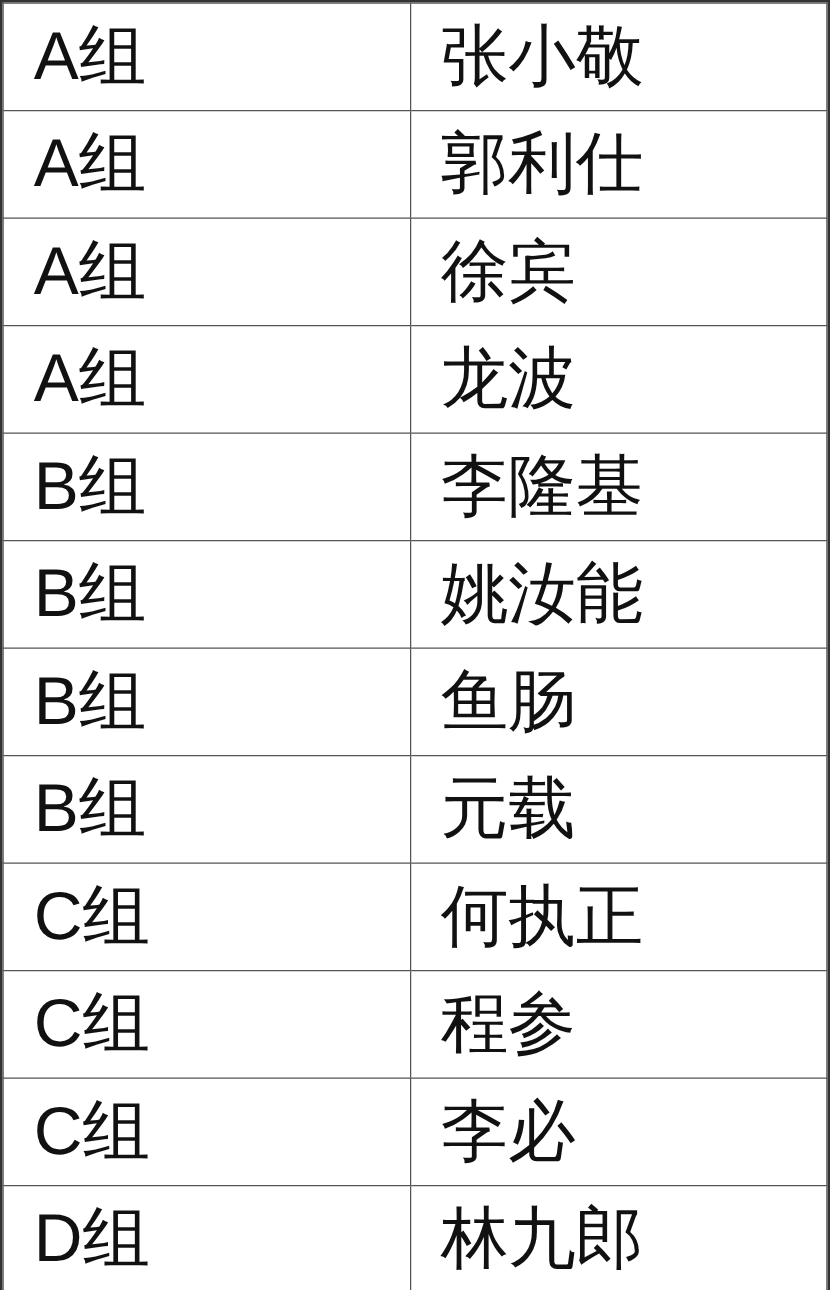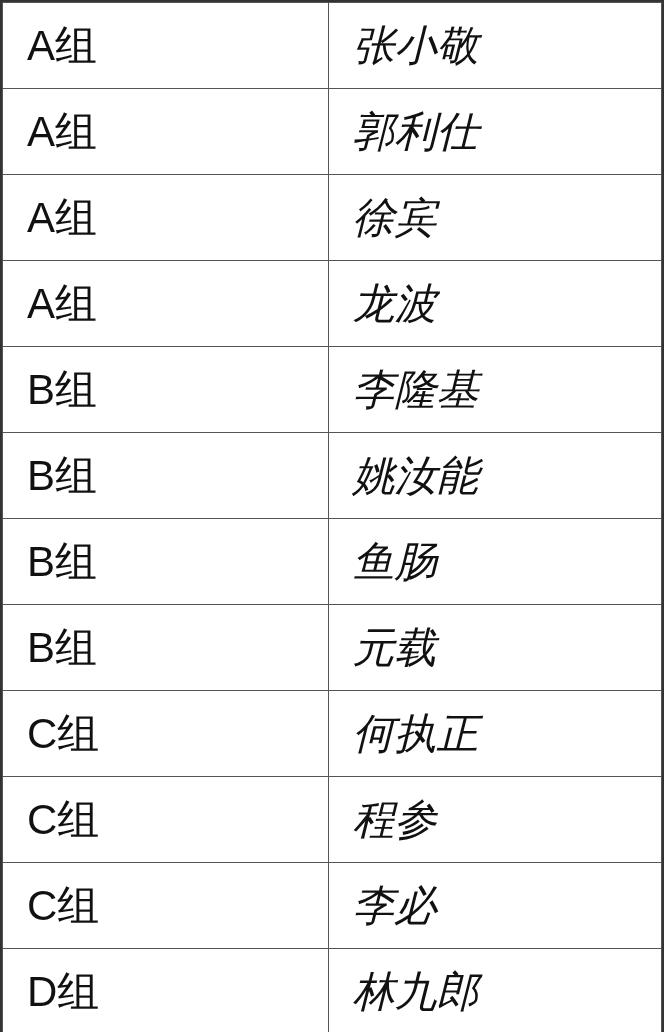--- a/index.html
+++ b/index.html
@@ -27,33 +27,32 @@
 
     table {
       width: 100%;
       border-collapse: collapse;
     }
 
     td {
       border: 1.5px solid #555;
       padding: 0 24px;
       height: 86px;
-      font-size: 42px;
+      font-size: 54px;
       font-weight: 400;
       color: #111;
       vertical-align: middle;
     }
 
     td.group-col {
       width: 328px;
     }
 
     td.name-col {
       width: 336px;
-      font-style: italic;
     }
   </style>
 </head>
 <body>
 
 <div class="table-container">
   <table>
     <tbody id="table-body">
     <tr>
           <td class="group-col">A组</td>

